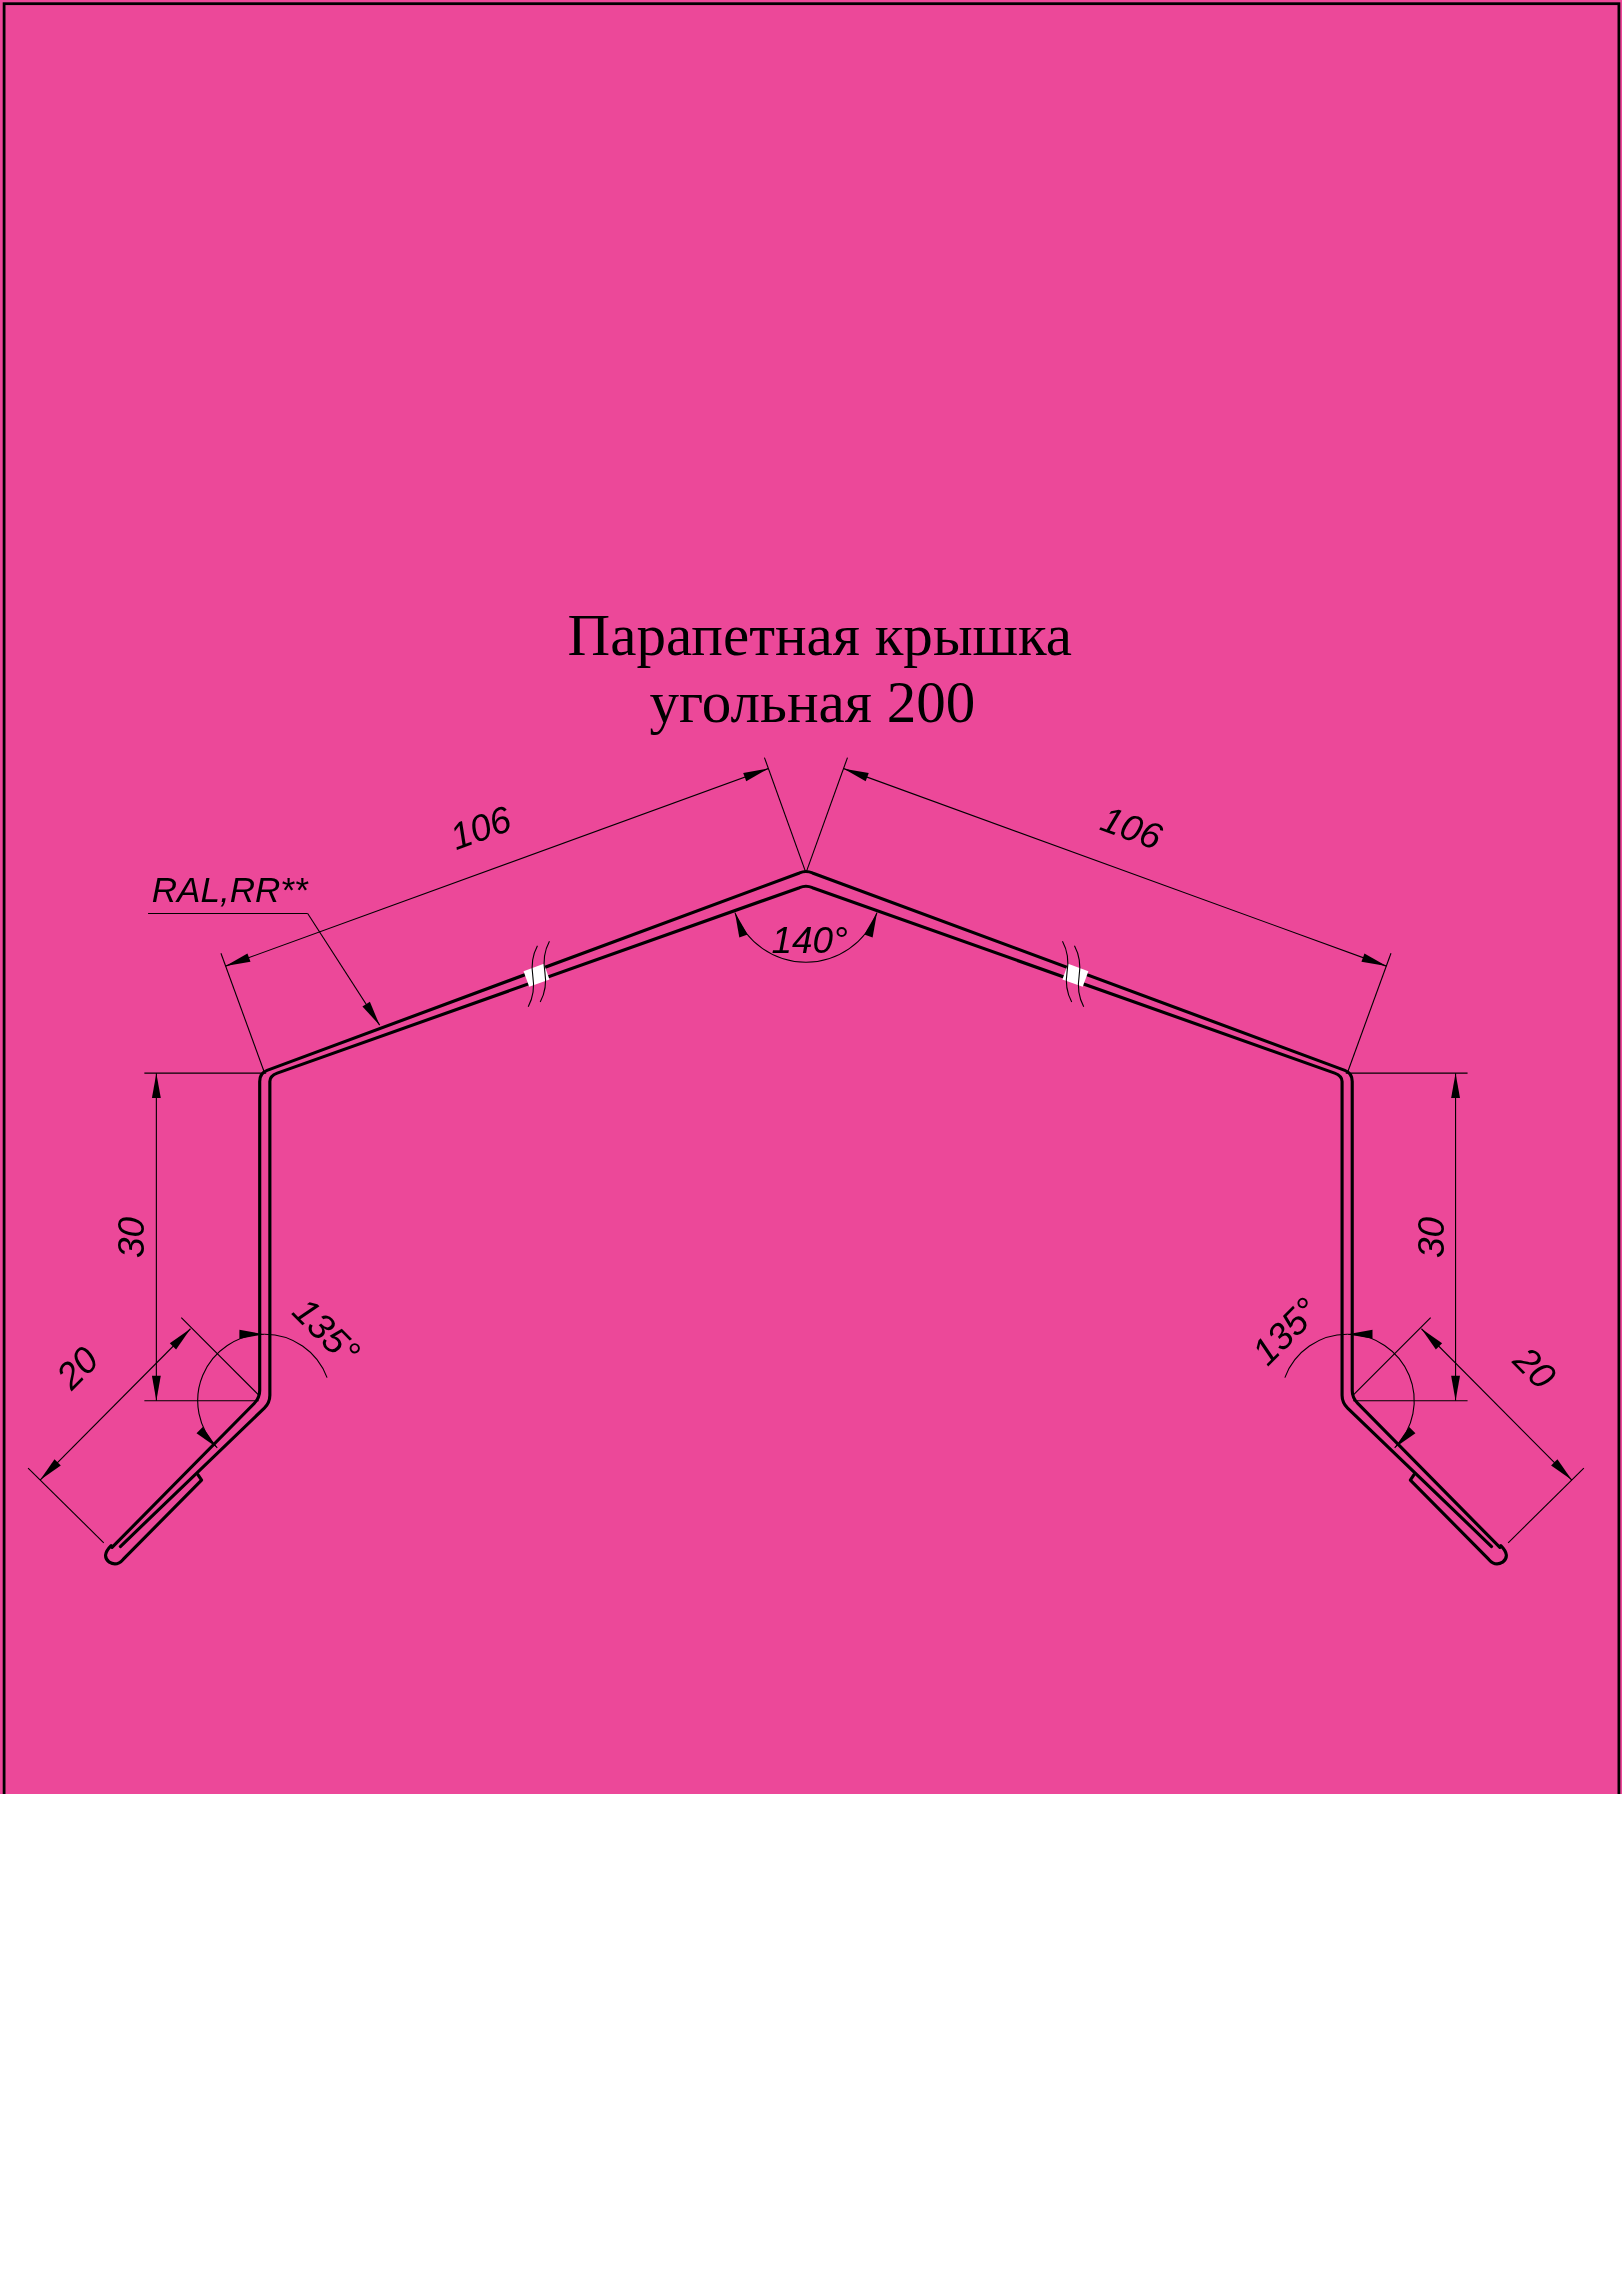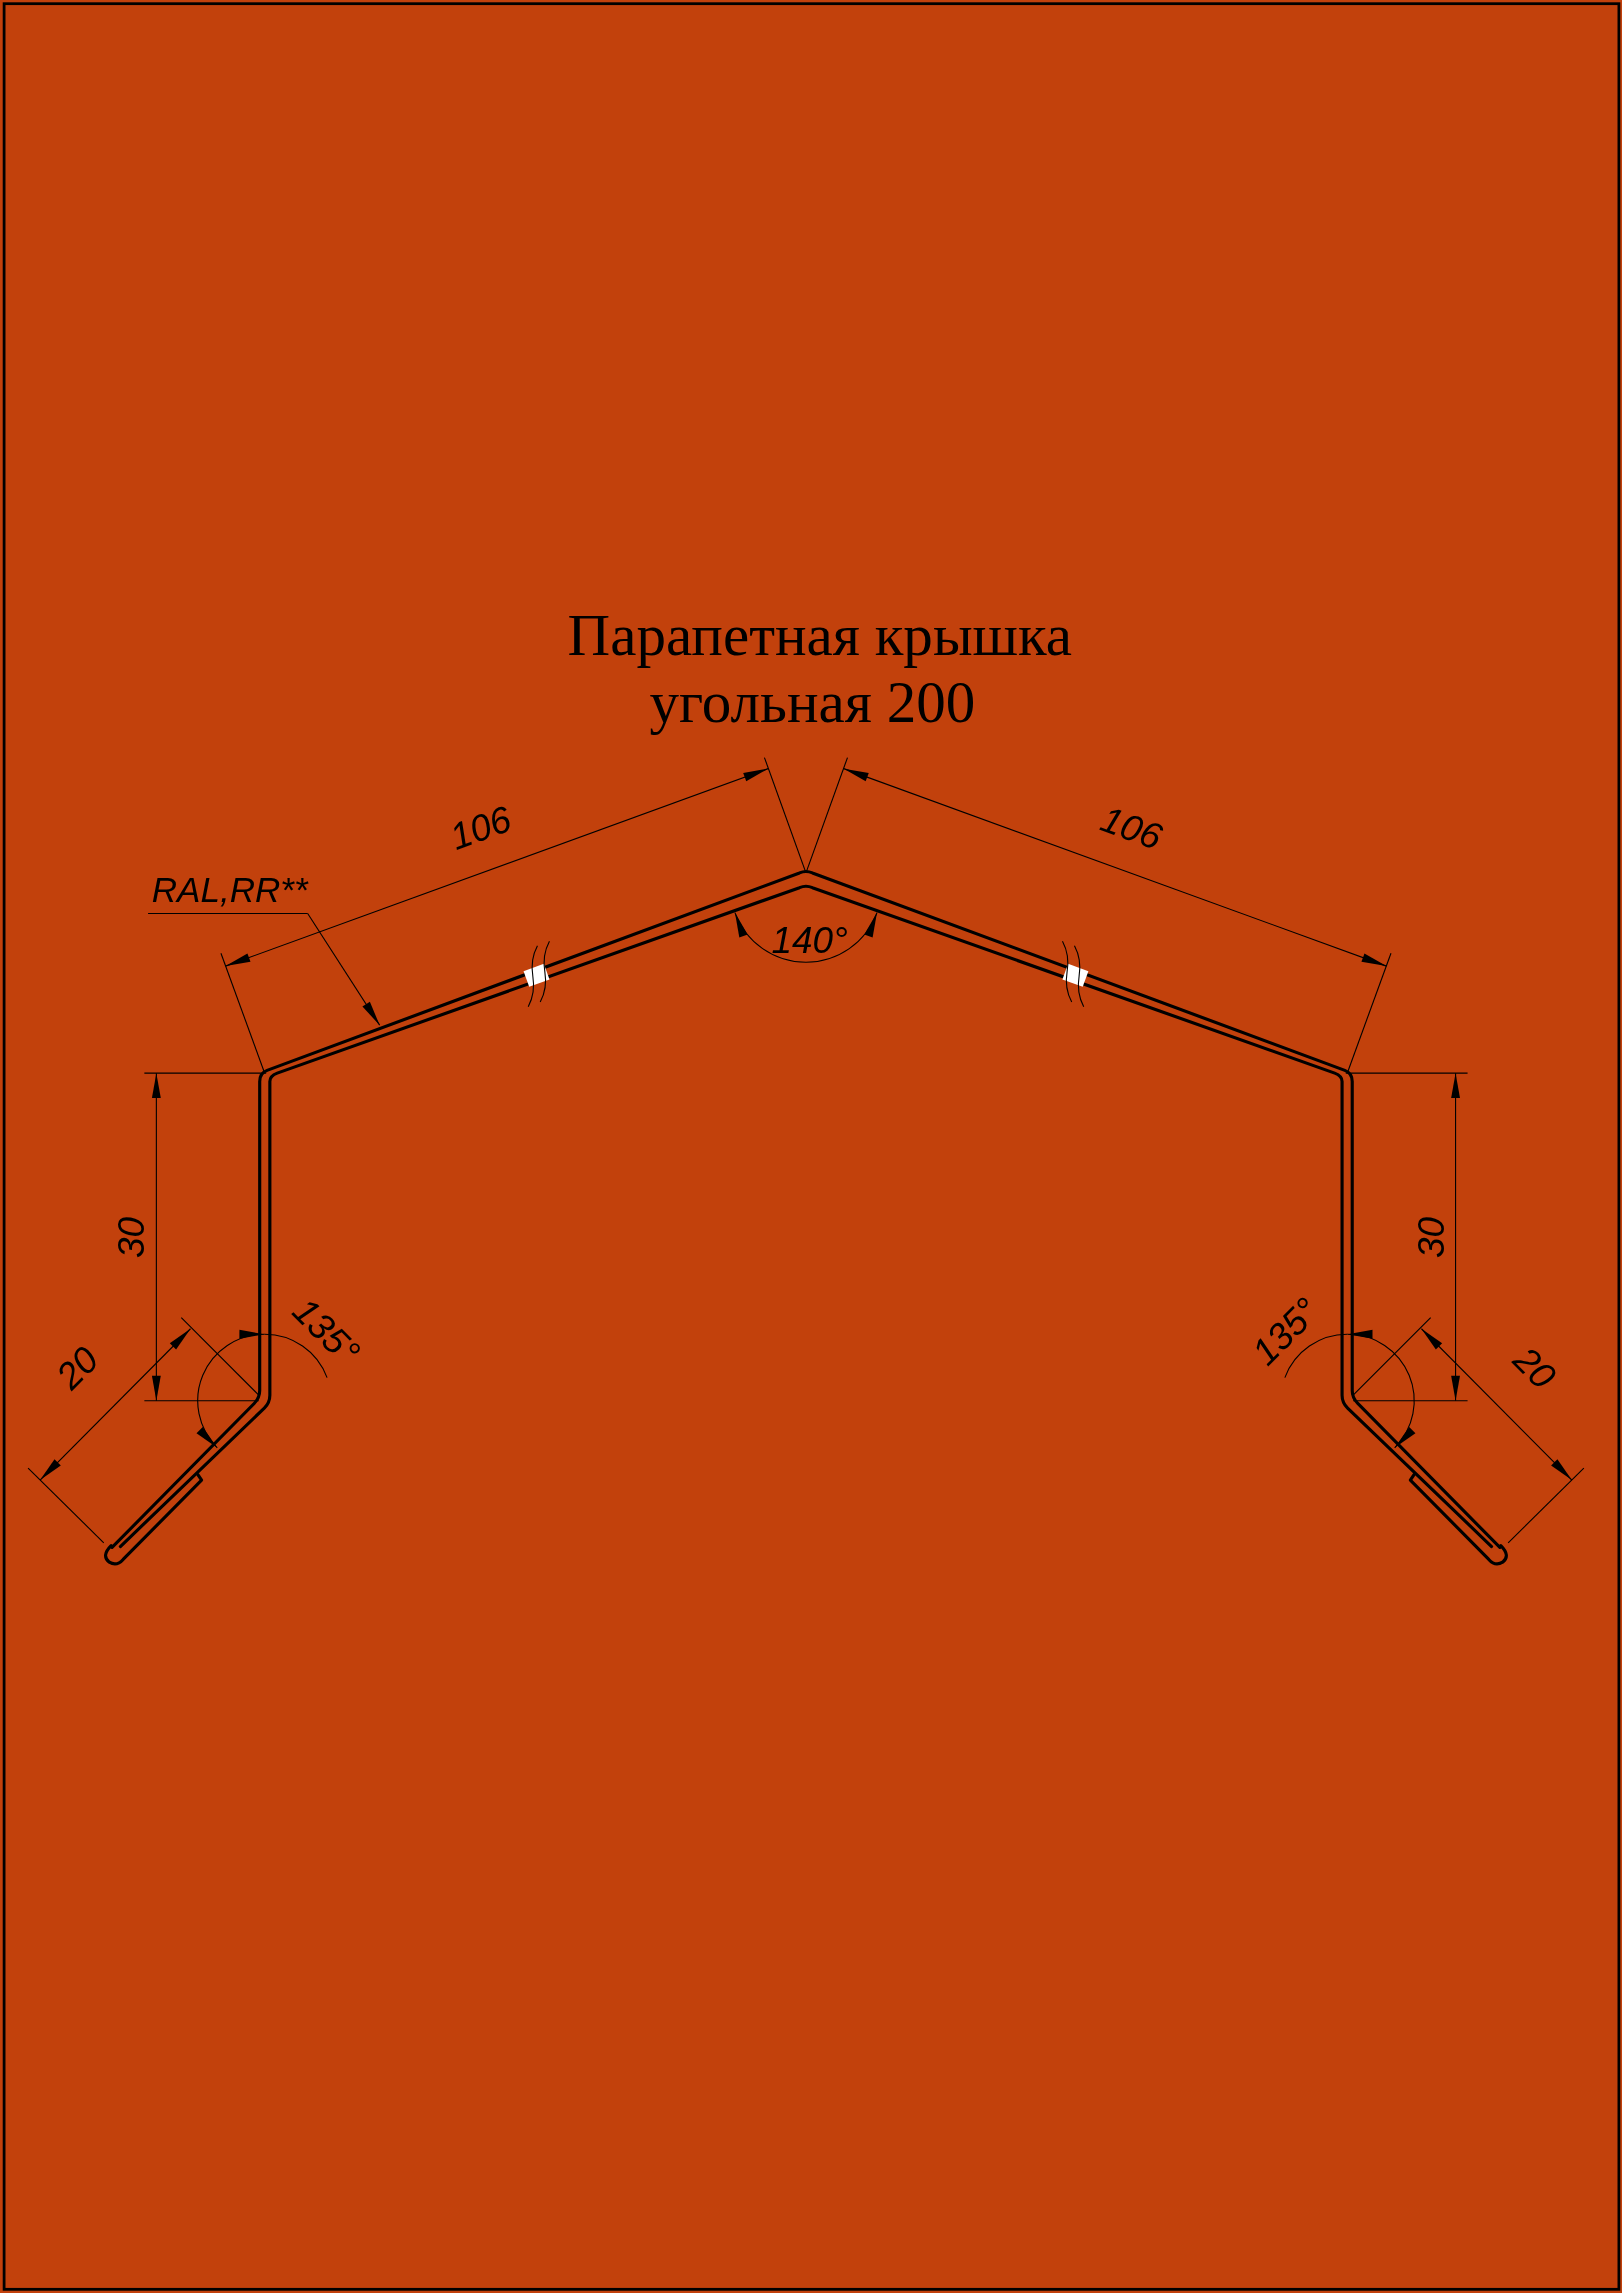--- a/index.html
+++ b/index.html
@@ -4,22 +4,22 @@
 <style>
   html, body {
     margin: 0;
     padding: 0;
     background: #ffffff;
     font-family: "Liberation Sans", sans-serif;
   }
   .sheet {
     position: relative;
     width: 1623px;
-    height: 2293px;
-    background: #c2410c;
+    height: 1794px;
+    background: #ec4899;
     overflow: hidden;
   }
   svg { display: block; }
   .profile {
     fill: none;
     stroke: #000000;
     stroke-width: 3.4;
     stroke-linecap: round;
     stroke-linejoin: round;
   }

